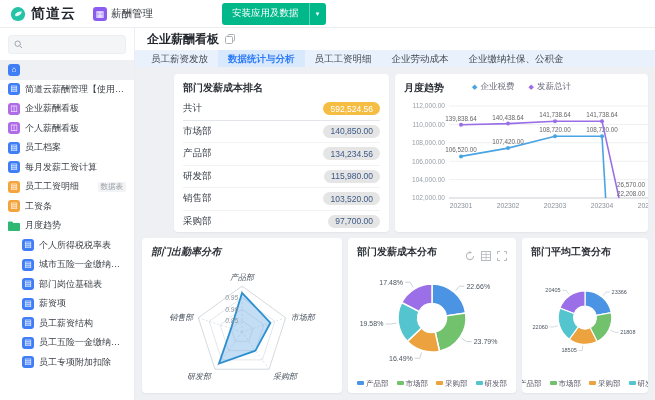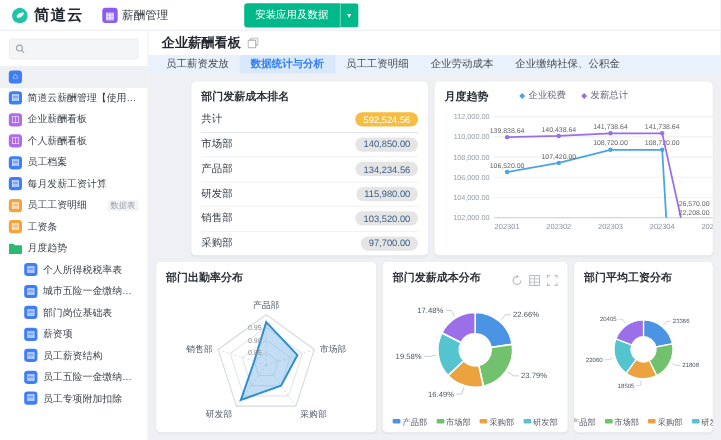--- a/index.html
+++ b/index.html
@@ -49,21 +49,21 @@
   .content{position:absolute;top:39px;left:0;right:0;bottom:0;background:#eef0f3;
     padding:7px;display:flex;flex-direction:column;gap:6px;overflow:hidden;box-sizing:border-box;}
   .crow{display:flex;gap:6px;}
   .row1{height:158px;flex:none;}
   .row2{flex:1;min-height:0;}
   .card{background:#fff;border-radius:4px;box-shadow:0 1px 2px rgba(0,0,0,.05);
     position:relative;overflow:hidden;}
   .card-title{font-size:10px;font-weight:bold;color:#2b2f36;padding:7px 9px 3px;}
   .card-rank{width:215px;flex:none;margin-left:32px;}
   .card-line{flex:1;}
-  .card-radar{width:200px;flex:none;}
+  .card-radar{width:200px;flex:none;font-style:italic;}
   .card-pie1{width:168px;flex:none;}
   .card-pie2{flex:1;}
   
   .rank-rows{padding:0 9px;}
   .rank-row{display:flex;justify-content:space-between;align-items:center;height:21.5px;
     border-bottom:1px solid #f1f2f4;}
   .rank-row.hl{border-bottom-color:#e2e5e9;}
   .rank-label{font-size:9.5px;color:#394049;text-align:right;}
   .pill{font-size:8.5px;color:#3c5a85;background:#e5e5e5;border-radius:8px;padding:1.5px 7px;}
   .pill.total{background:#f5bd42;color:#fff;}

